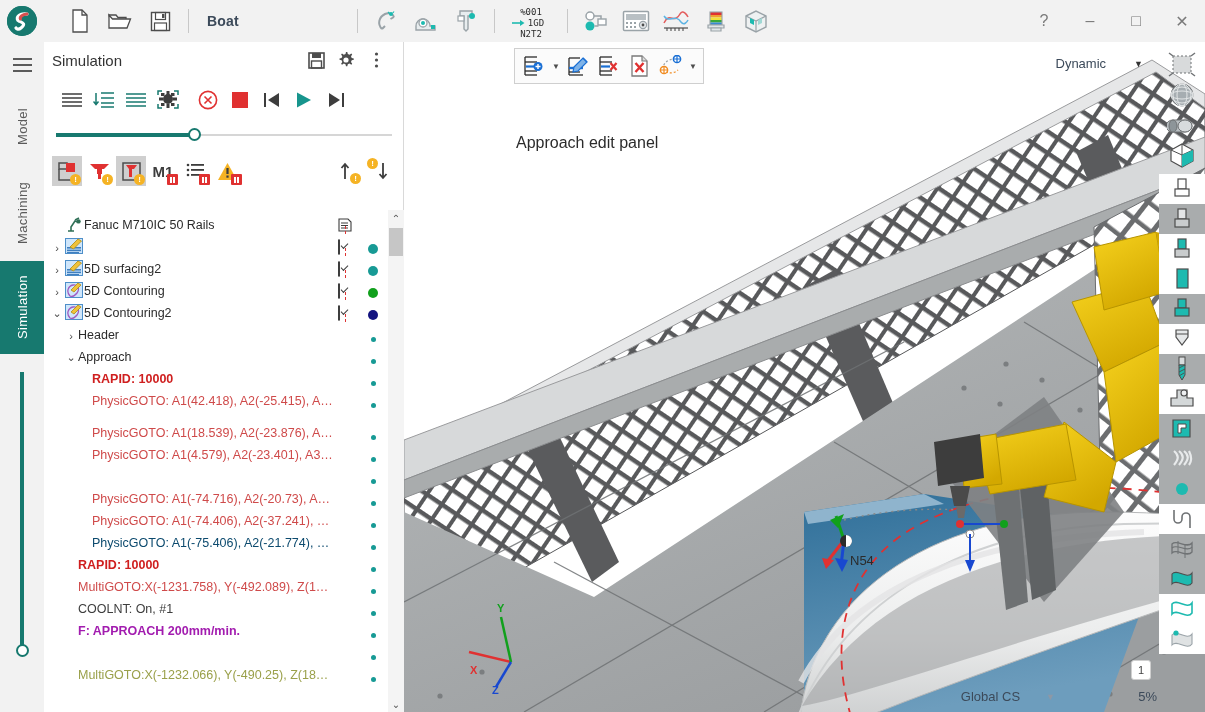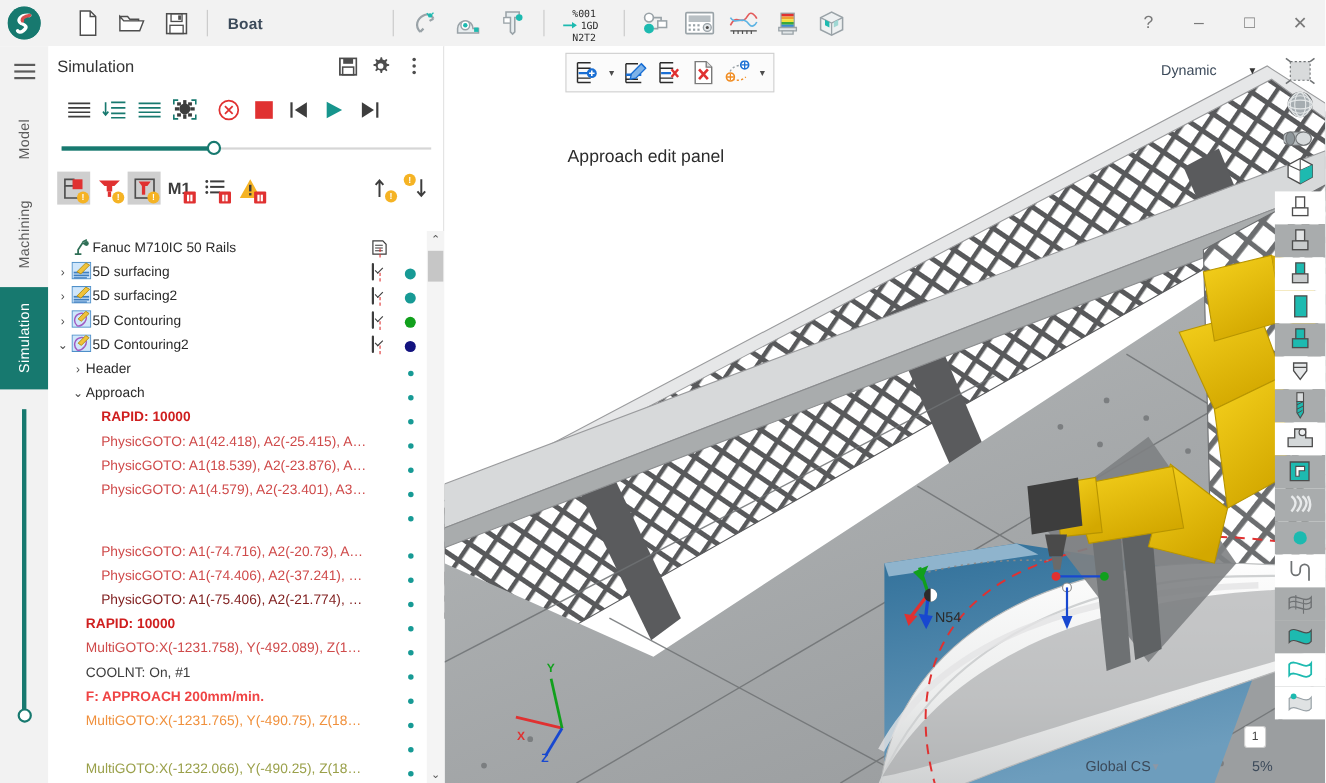--- a/index.html
+++ b/index.html
@@ -189,21 +189,21 @@
   }
   .rt-group { margin-bottom: 4px; }
 
   .badge-1 {
     position: absolute; right: 54px; bottom: 32px; width: 20px; height: 20px;
     background: #fff; border: 1px solid #cfcfcf; border-radius: 3px;
     display:flex; align-items:center; justify-content:center;
     font-size: 11px; color: #444; z-index: 25;
   }
   .globalcs {
-    position: absolute; right: 150px; bottom: 8px; display:flex; align-items:center; 
+    position: absolute; right: 150px; bottom: 8px; display:flex; align-items:center; gap: 26px;
     color: #3c4a5a; font-size: 13px; z-index: 25; cursor: pointer;
   }
   .globalcs .caret { color:#8d98a6; font-size: 9px; }
   .zoomval {
     position: absolute; right: 48px; bottom: 8px; color: #3c4a5a; font-size: 13px; z-index: 25;
   }
   .n54 {
     position: absolute; left: 446px; top: 511px; font-size: 13px; color: #2b2b2b; z-index: 16;
   }
   .axis-lbl { position:absolute; font-size: 11px; font-weight: bold; z-index: 16; }
@@ -593,21 +593,20 @@
               <svg width="18" height="16" viewBox="0 0 18 16">
                 <rect x="0.5" y="0.5" width="17" height="15" fill="#cfe6fb" stroke="#4e8fc9" stroke-width="1"></rect>
                 <g fill="#3f7fc0">
                   <rect x="2" y="9" width="14" height="1.6"></rect>
                   <rect x="2" y="11.6" width="14" height="1.6"></rect>
                   <rect x="2" y="14" width="12" height="1.2"></rect>
                 </g>
                 <path d="M13 1 l3.5 2 l-8 8 l-3.5 -2z" fill="#f0c23a" stroke="#b08b10" stroke-width=".8"></path>
               </svg>
             </span>
-            <span class="tlabel" style="color: rgb(43, 43, 43);">5D surfacing</span>
             <span class="tcheck"><span class="cb"></span></span>
             <span class="redline" style="position: absolute; right: 42px; top: 16px; height: 8px; border-left: 1.4px dashed rgb(221, 51, 51);"></span>
             <span class="tdot" style="background: rgb(23, 154, 149);"></span>
           </div>
           <div class="trow" style="padding-left: 6px;">
             <span class="chev">›</span>
             <span class="ticon">
               <svg width="18" height="16" viewBox="0 0 18 16">
                 <rect x="0.5" y="0.5" width="17" height="15" fill="#cfe6fb" stroke="#4e8fc9" stroke-width="1"></rect>
                 <g fill="#3f7fc0">
@@ -664,72 +663,67 @@
           <div class="trow" style="padding-left: 34px;">
             <span class="chev"></span>
             <span class="tlabel" style="color: rgb(207, 31, 31); font-weight: bold;">RAPID: 10000</span>
             <span class="tdot sm" style="background: rgb(23, 154, 149);"></span>
           </div>
           <div class="trow" style="padding-left: 34px;">
             <span class="chev"></span>
             <span class="tlabel" style="color: rgb(207, 74, 74);">PhysicGOTO: A1(42.418), A2(-25.415), A…</span>
             <span class="tdot sm" style="background: rgb(23, 154, 149);"></span>
           </div>
+          <div class="trow" style="padding-left: 34px; margin-top: 10px;">
+            <span class="chev"></span>
+            <span class="tlabel" style="color: rgb(207, 74, 74);">PhysicGOTO: A1(18.539), A2(-23.876), A…</span>
+            <span class="tdot sm" style="background: rgb(23, 154, 149);"></span>
+          </div>
           <div class="trow" style="padding-left: 34px;">
             <span class="chev"></span>
-            <span class="tlabel" style="color: rgb(207, 74, 74);">PhysicGOTO: A1(18.539), A2(-23.876), A…</span>
+            <span class="tlabel" style="color: rgb(207, 74, 74);">PhysicGOTO: A1(4.579), A2(-23.401), A3…</span>
             <span class="tdot sm" style="background: rgb(23, 154, 149);"></span>
           </div>
           <div class="trow" style="padding-left: 34px;">
             <span class="chev"></span>
-            <span class="tlabel" style="color: rgb(207, 74, 74);">PhysicGOTO: A1(4.579), A2(-23.401), A3…</span>
             <span class="tdot sm" style="background: rgb(23, 154, 149);"></span>
           </div>
           <div class="trow" style="padding-left: 34px;">
             <span class="chev"></span>
-            <span class="tdot sm" style="background: rgb(23, 154, 149);"></span>
-          </div>
-          <div class="trow" style="padding-left: 34px; margin-top: 12px;">
-            <span class="chev"></span>
             <span class="tlabel" style="color: rgb(207, 74, 74);">PhysicGOTO: A1(-74.716), A2(-20.73), A…</span>
             <span class="tdot sm" style="background: rgb(23, 154, 149);"></span>
           </div>
           <div class="trow" style="padding-left: 34px;">
             <span class="chev"></span>
             <span class="tlabel" style="color: rgb(207, 74, 74);">PhysicGOTO: A1(-74.406), A2(-37.241), …</span>
             <span class="tdot sm" style="background: rgb(23, 154, 149);"></span>
           </div>
           <div class="trow" style="padding-left: 34px;">
             <span class="chev"></span>
-            <span class="tlabel" style="color: #7f1d1d;">PhysicGOTO: A1(-75.406), A2(-21.774), …</span>
+            <span class="tlabel" style="color: #0c4a6e;">PhysicGOTO: A1(-75.406), A2(-21.774), …</span>
             <span class="tdot sm" style="background: rgb(23, 154, 149);"></span>
           </div>
           <div class="trow" style="padding-left: 20px;">
             <span class="chev"></span>
             <span class="tlabel" style="color: rgb(207, 31, 31); font-weight: bold;">RAPID: 10000</span>
             <span class="tdot sm" style="background: rgb(23, 154, 149);"></span>
           </div>
           <div class="trow" style="padding-left: 20px;">
             <span class="chev"></span>
             <span class="tlabel" style="color: rgb(207, 74, 74);">MultiGOTO:X(-1231.758), Y(-492.089), Z(1…</span>
             <span class="tdot sm" style="background: rgb(23, 154, 149);"></span>
           </div>
           <div class="trow" style="padding-left: 20px;">
             <span class="chev"></span>
             <span class="tlabel" style="color: rgb(61, 61, 61);">COOLNT: On, #1</span>
             <span class="tdot sm" style="background: rgb(23, 154, 149);"></span>
           </div>
           <div class="trow" style="padding-left: 20px;">
             <span class="chev"></span>
-            <span class="tlabel" style="color: #ef4444; font-weight: bold;">F: APPROACH 200mm/min.</span>
-            <span class="tdot sm" style="background: rgb(23, 154, 149);"></span>
-          </div>
-          <div class="trow" style="padding-left: 20px;">
-            <span class="chev"></span>
-            <span class="tlabel" style="color: rgb(240, 144, 60);">MultiGOTO:X(-1231.765), Y(-490.75), Z(18…</span>
+            <span class="tlabel" style="color: #a21caf; font-weight: bold;">F: APPROACH 200mm/min.</span>
             <span class="tdot sm" style="background: rgb(23, 154, 149);"></span>
           </div>
           <div class="trow" style="padding-left: 20px;">
             <span class="chev"></span>
             <span class="tdot sm" style="background: rgb(23, 154, 149);"></span>
           </div>
           <div class="trow" style="padding-left: 20px;">
             <span class="chev"></span>
             <span class="tlabel" style="color: rgb(154, 160, 74);">MultiGOTO:X(-1232.066), Y(-490.25), Z(18…</span>
             <span class="tdot sm" style="background: rgb(23, 154, 149);"></span>

